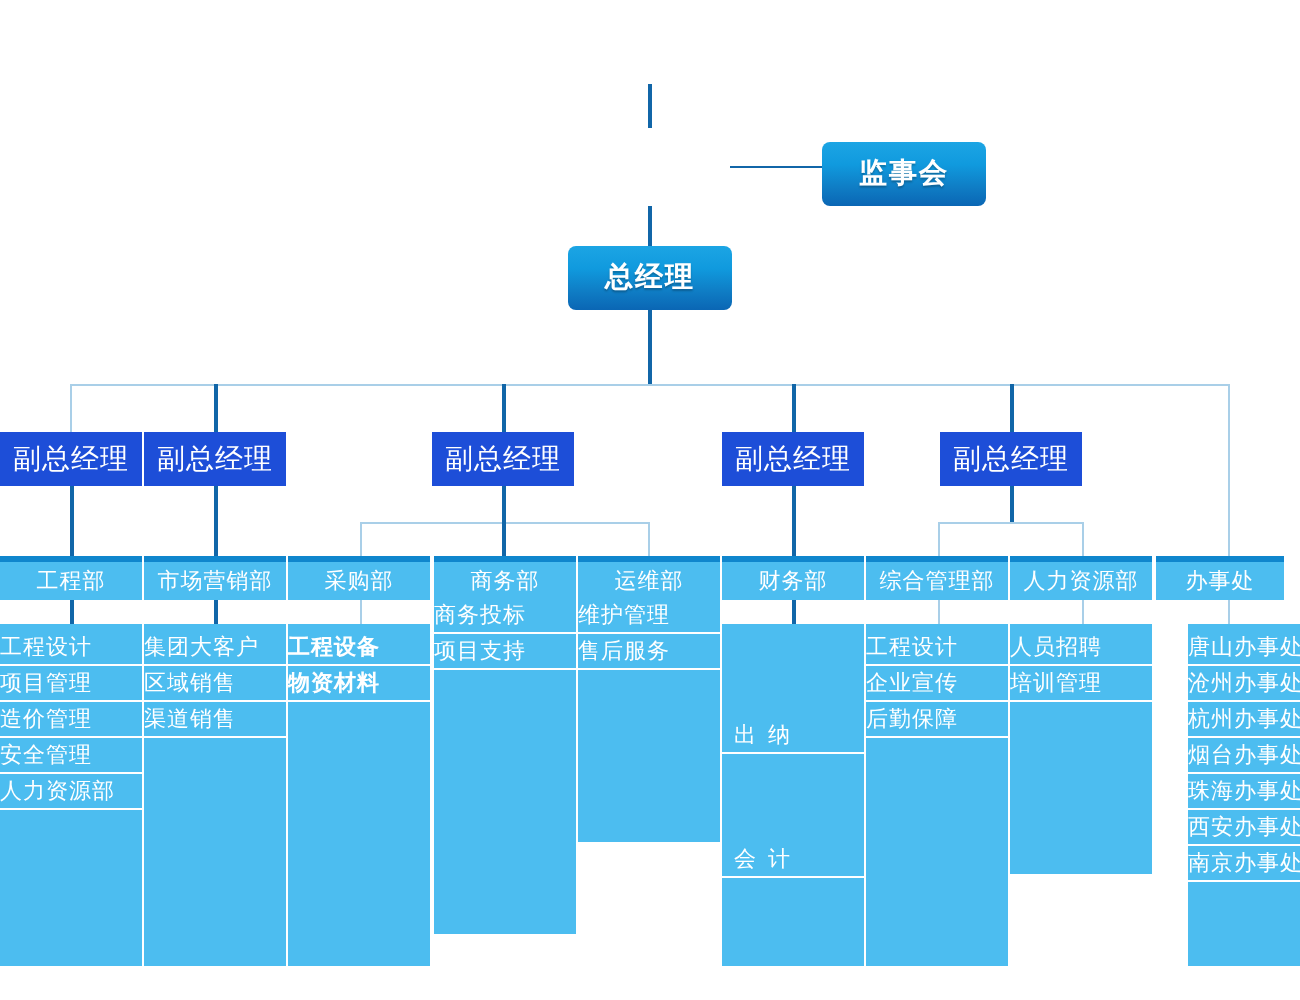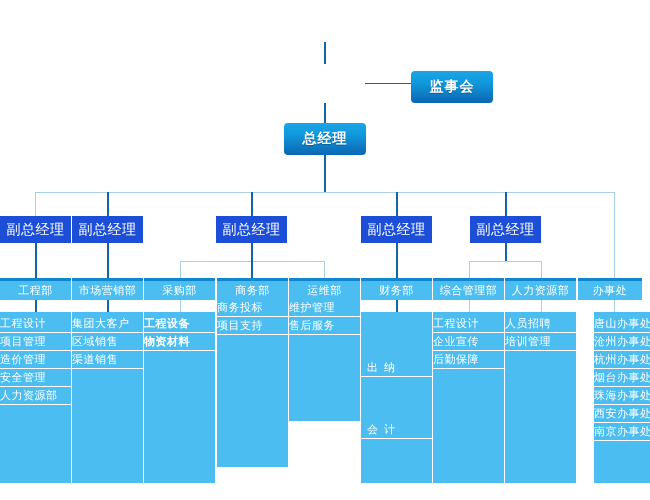--- a/index.html
+++ b/index.html
@@ -197,21 +197,21 @@
         <div class="depthead">综合管理部</div>
       </div>
       <div class="deptbody" style="position: absolute; left: 433px; top: 312px; width: 71px; height: 171px;">
         <div class="subitem">工程设计</div>
         <div class="subitem">企业宣传</div>
         <div class="subitem">后勤保障</div>
       </div>
       <div class="deptcol" style="left: 505px; top: 278px; width: 71px;">
         <div class="depthead">人力资源部</div>
       </div>
-      <div class="deptbody" style="position: absolute; left: 505px; top: 312px; width: 71px; height: 171px;">
+      <div class="deptbody" style="position: absolute; left: 505px; top: 312px; width: 71px; height: 125px;">
         <div class="subitem">人员招聘</div>
         <div class="subitem">培训管理</div>
       </div>
       <div class="deptcol" style="left: 578px; top: 278px; width: 64px;">
         <div class="depthead">办事处</div>
       </div>
       <div class="deptbody" style="position: absolute; left: 594px; top: 312px; width: 64px; height: 171px;">
         <div class="subitem">唐山办事处</div>
         <div class="subitem">沧州办事处</div>
         <div class="subitem">杭州办事处</div>

